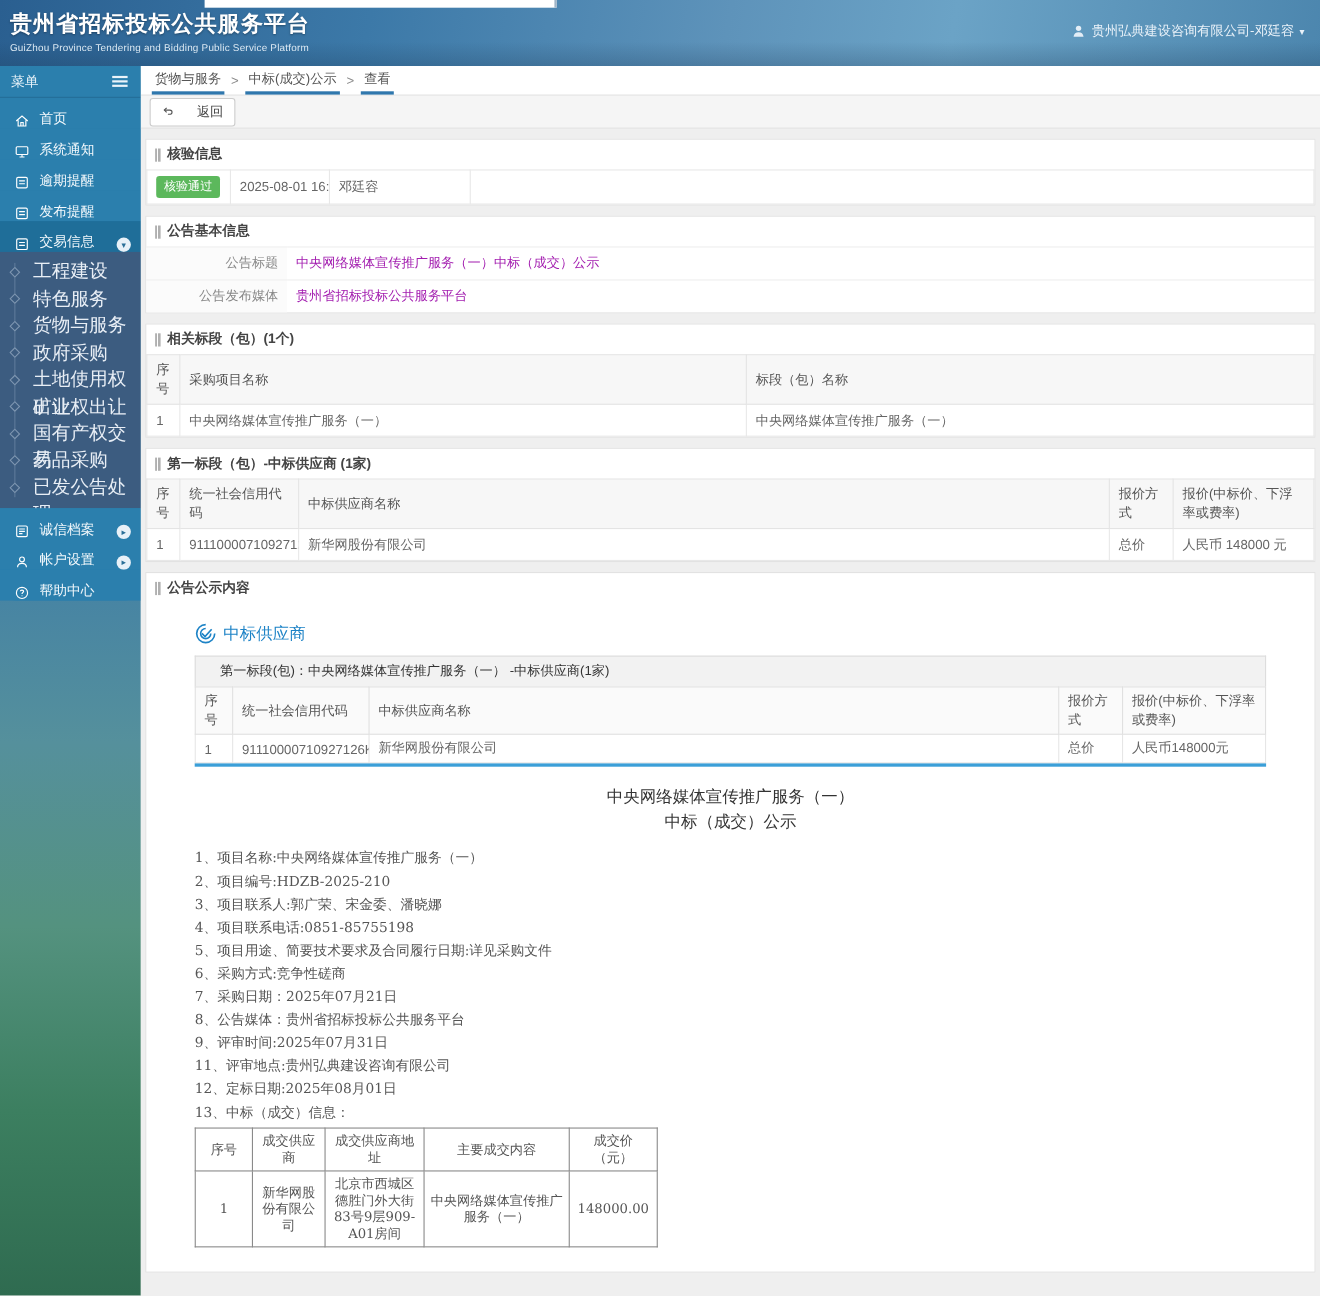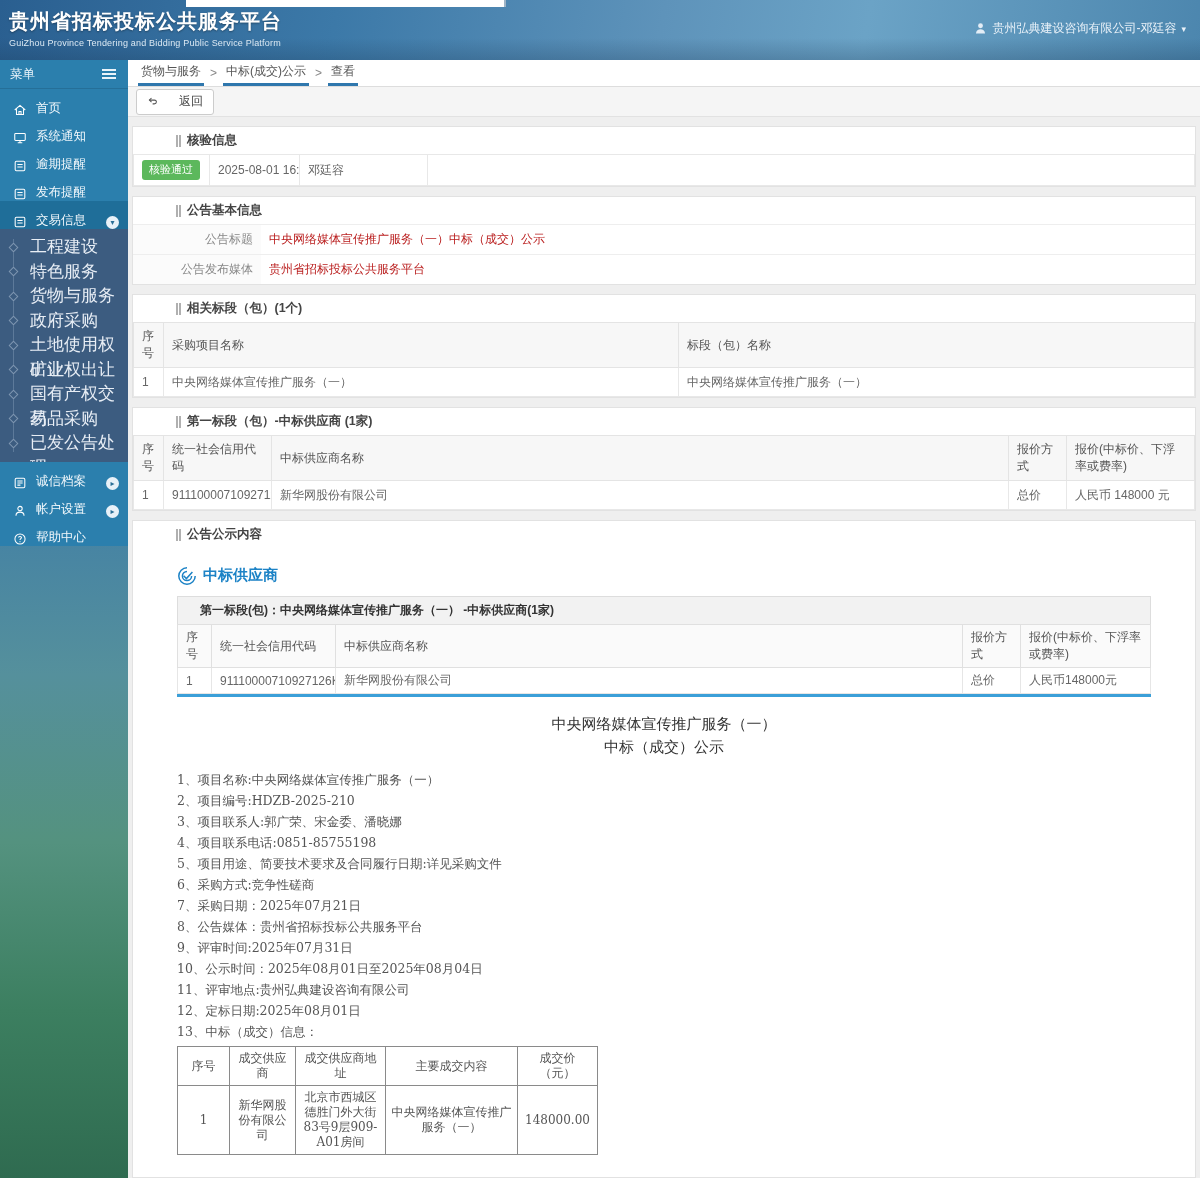--- a/index.html
+++ b/index.html
@@ -46,41 +46,41 @@
   .main{position:absolute;top:60px;left:128px;width:1072px;bottom:0;background:#efefef;overflow:hidden;}
   .crumbbar{height:26px;background:#fff;border-bottom:1px solid #ddd;display:flex;align-items:flex-end;
        padding:0 0 0 10px;font-size:12px;color:#555;}
   .crumb{display:inline-block;padding:5px 3px 3px;border-bottom:3px solid #2f77ad;cursor:pointer;}
   .crumb-sep{padding:5px 6px 6px;color:#888;}
   .toolbar{height:29px;background:#f5f5f5;border-bottom:1px solid #e2e2e2;display:flex;align-items:center;padding:0 8px;}
   .btn-back{display:inline-flex;align-items:center;gap:20px;background:#fff;border:1px solid #ccc;border-radius:3px;
        font-size:12px;color:#444;padding:3px 10px 4px;cursor:pointer;}
 
   .card{background:#fff;border:1px solid #e2e2e2;margin:9px 4px;}
-  .sec-title{display:flex;align-items:center;gap:6px;padding:5px 8px;font-size:12.5px;font-weight:bold;color:#444;margin-left:35px;}
+  .sec-title{display:flex;align-items:center;gap:6px;padding:5px 8px;font-size:12.5px;font-weight:bold;color:#444;}
   .bars{display:inline-block;width:5px;height:12px;
        background:linear-gradient(90deg,#b0b0b0 0 2px,transparent 2px 3px,#b0b0b0 3px 5px);}
 
   table.grid{width:100%;border-collapse:collapse;font-size:12px;color:#666;table-layout:fixed;}
   table.grid th{background:#f7f7f7;border:1px solid #e4e4e4;font-weight:normal;color:#555;
        text-align:left;padding:5px 8px;height:16px;}
   table.grid td{border:1px solid #e8e8e8;padding:5px 8px;height:18px;background:#fff;
        overflow:hidden;white-space:nowrap;}
   .badge-green{display:inline-block;background:#5cb85c;color:#fff;font-size:11px;border-radius:3px;
        padding:2px 7px 3px;}
 
   table.kv{width:100%;border-collapse:collapse;font-size:12px;table-layout:fixed;}
   table.kv td{border-top:1px solid #eee;padding:6px 8px;height:15px;}
   table.kv td.k{width:112px;text-align:right;color:#888;background:#fbfbfb;}
-  table.kv td.v{color:#b91c1c;margin-left:36px;}
+  table.kv td.v{color:#a21caf;margin-left:36px;}
 
   
   .content-body{padding:12px 44px 18px;}
-  .supplier-head{display:flex;gap:6px;color:#1d83c6;font-size:15px;font-weight:bold;margin:6px 0 10px;}
-  .pkg-bar{background:#f2f2f2;border:1px solid #ddd;border-bottom:none;font-size:12px;font-weight:bold;color:#333;
+  .supplier-head{display:flex;align-items:center;gap:6px;color:#1d83c6;font-size:15px;font-weight:normal;margin:6px 0 10px;}
+  .pkg-bar{background:#f2f2f2;border:1px solid #ddd;border-bottom:none;font-size:12px;font-weight:normal;color:#333;
        padding:5px 8px 5px 22px;}
   table.inner{width:100%;border-collapse:collapse;font-size:12px;color:#666;table-layout:fixed;}
   table.inner th{background:#fafafa;border:1px solid #e0e0e0;font-weight:normal;color:#555;text-align:left;padding:4px 8px;height:15px;}
   table.inner td{border:1px solid #e6e6e6;padding:4px 8px;height:15px;white-space:nowrap;overflow:hidden;}
   .blueline{border-bottom:3px solid #3b9fd8;margin-top:0;}
   .doc{font-family:"DejaVu Serif",serif;color:#555;}
   .doc-title{font-size:15px;color:#333;text-align:center;line-height:23px;}
   .doc-title.first{margin-top:16px;}
   .para{font-size:12.5px;line-height:13px;margin:8px 0;color:#555;}
   table.deal{border-collapse:collapse;font-size:12px;color:#555;margin:6px 0 4px;table-layout:fixed;}
@@ -398,21 +398,20 @@
           <div style="margin-top:14px;">
             <div class="para">1、项目名称:中央网络媒体宣传推广服务（一）</div>
             <div class="para">2、项目编号:HDZB-2025-210</div>
             <div class="para">3、项目联系人:郭广荣、宋金委、潘晓娜</div>
             <div class="para">4、项目联系电话:0851-85755198</div>
             <div class="para">5、项目用途、简要技术要求及合同履行日期:详见采购文件</div>
             <div class="para">6、采购方式:竞争性磋商</div>
             <div class="para">7、采购日期：2025年07月21日</div>
             <div class="para">8、公告媒体：贵州省招标投标公共服务平台</div>
             <div class="para">9、评审时间:2025年07月31日</div>
-            <div class="para">10、公示时间：2025年08月01日至2025年08月04日</div>
             <div class="para">11、评审地点:贵州弘典建设咨询有限公司</div>
             <div class="para">12、定标日期:2025年08月01日</div>
             <div class="para">13、中标（成交）信息：</div>
           </div>
 
           <table class="deal">
             <colgroup>
                 <col style="width:52px">
                 <col style="width:66px">
                 <col style="width:90px">

